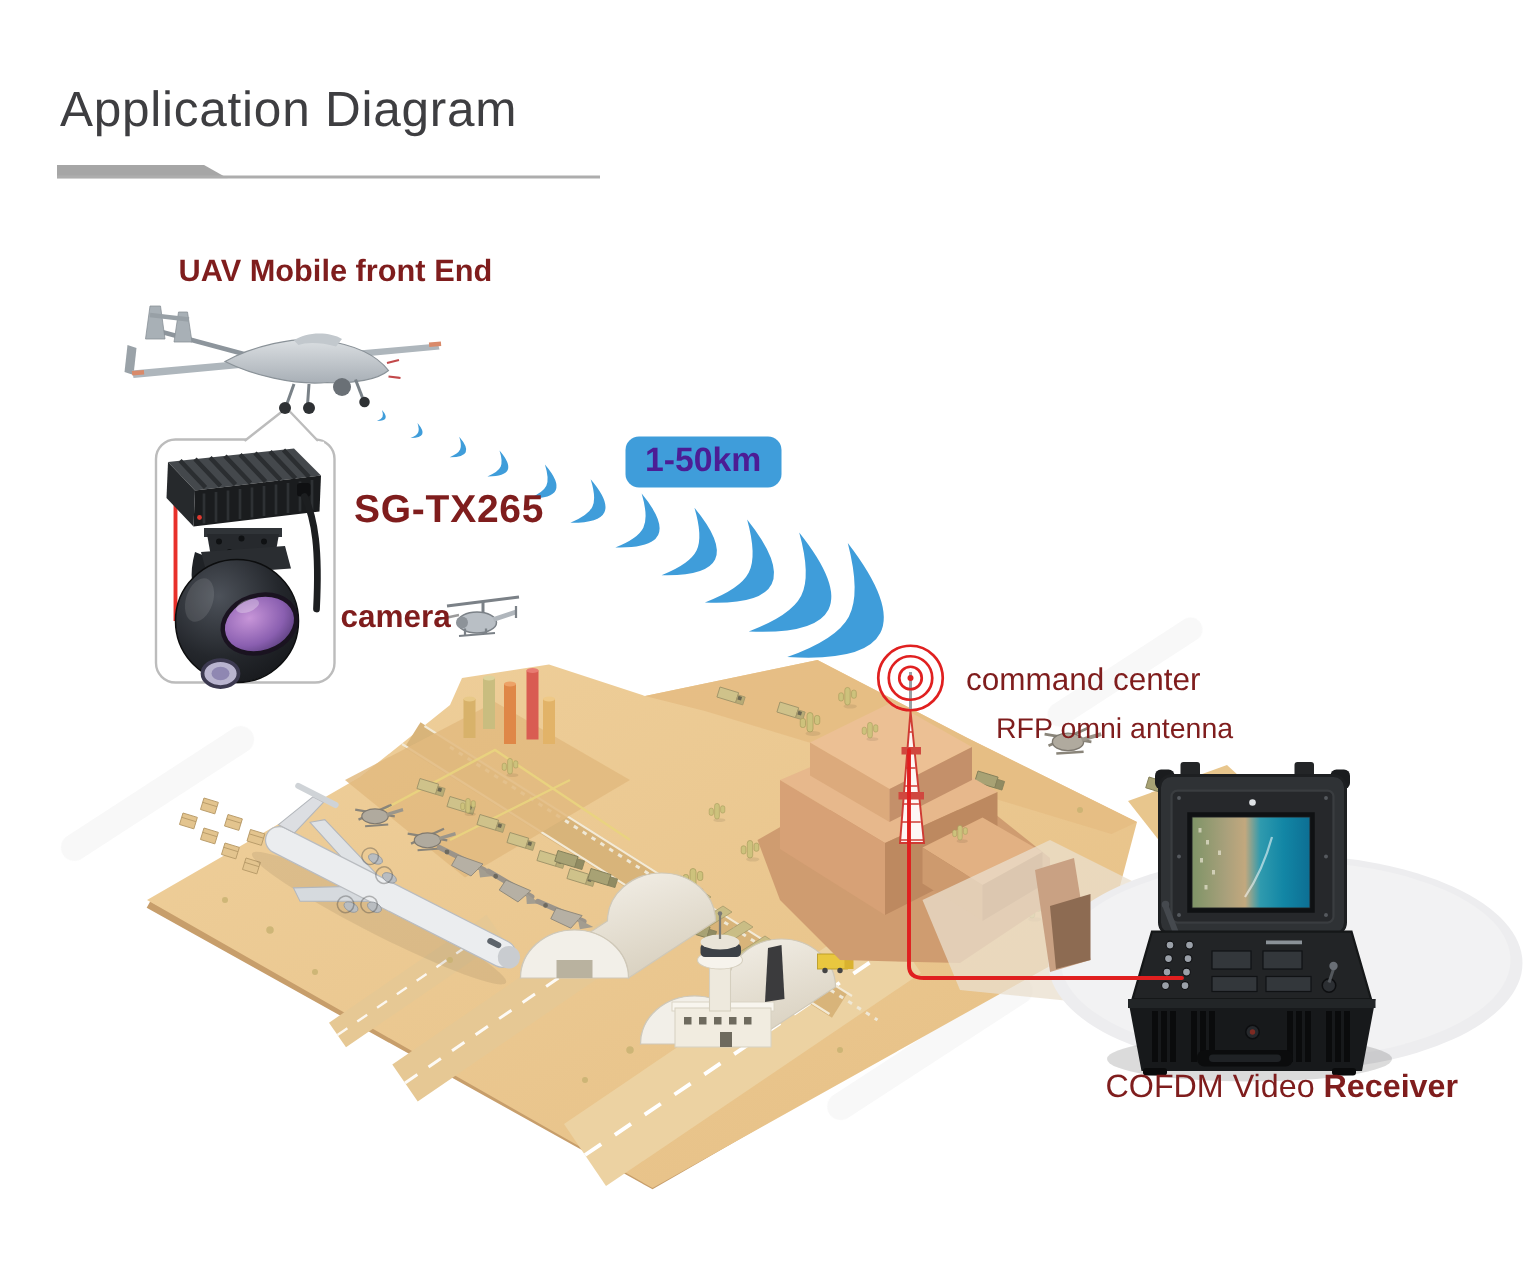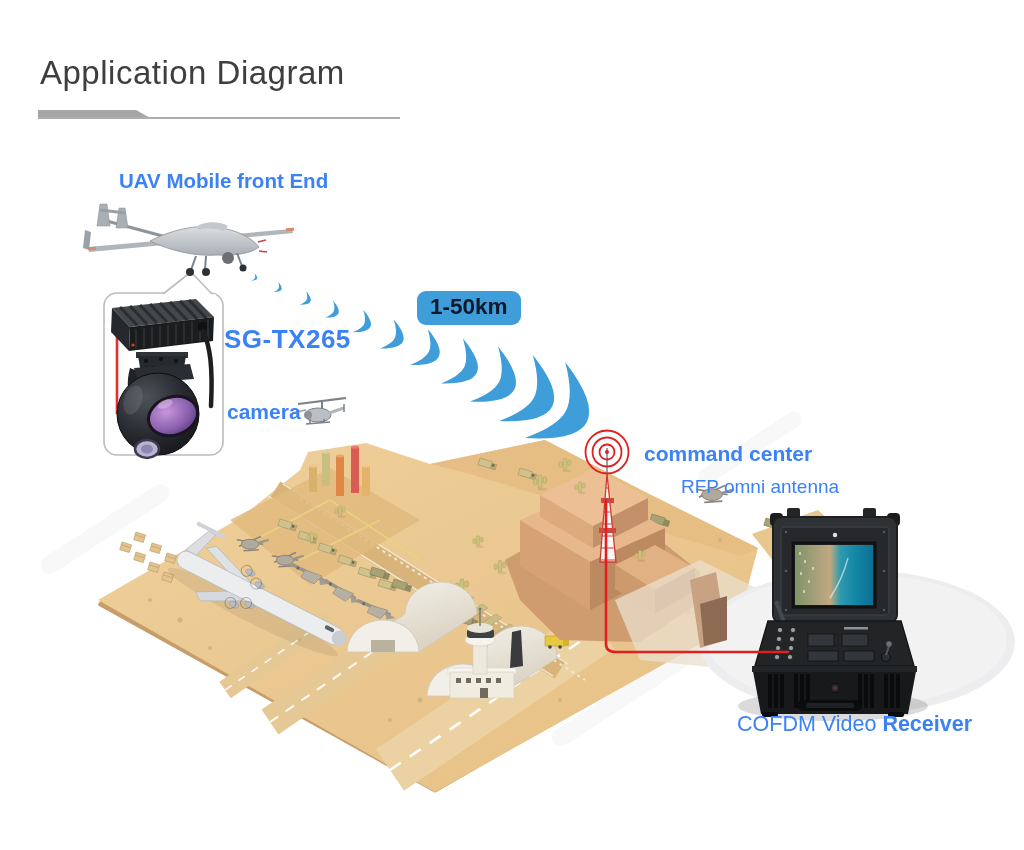--- a/index.html
+++ b/index.html
@@ -1,29 +1,29 @@
 <!DOCTYPE html>
 <html><head>
 <meta charset="utf-8">
 <style>
   html,body{margin:0;padding:0;background:#ffffff;}
   .page{position:relative;width:1024px;height:850px;background:#fff;overflow:hidden;
         font-family:"Liberation Sans",sans-serif;}
-  .lbl{position:absolute;color:#3b82f6;white-space:nowrap;}
+  .lbl{position:absolute;color:#7f1d1d;white-space:nowrap;}
   .title{left:40px;top:54px;font-size:33px;color:#3e3e41;font-weight:400;letter-spacing:.5px;}
   .rule-thick{position:absolute;left:38px;top:110px;width:114px;height:9px;background:#a6a6a6;
         clip-path:polygon(0 0,86% 0,100% 100%,0 100%);}
   .rule-thin{position:absolute;left:38px;top:116.5px;width:362px;height:2.5px;background:#adadad;}
   .uav-label{left:119px;top:169px;font-size:20.5px;font-weight:700;}
-  .sg-label{left:224px;top:324px;font-size:26px;font-weight:700;letter-spacing:.5px;}
+  .sg-label{left:236px;top:324px;font-size:26px;font-weight:700;letter-spacing:.5px;}
   .camera-label{left:227px;top:400px;font-size:21px;font-weight:700;}
-  .badge{position:absolute;left:417px;top:291px;background:#3f9dda;color:#0f172a;
+  .badge{position:absolute;left:417px;top:291px;background:#3f9dda;color:#4c1d95;
         font-size:22.5px;font-weight:600;padding:3px 13px 5px;border-radius:9px;}
-  .command-label{left:644px;top:442px;font-size:21px;font-weight:700;}
-  .rfp-label{left:681px;top:476px;font-size:19px;font-weight:400;}
+  .command-label{left:644px;top:442px;font-size:21px;font-weight:400;}
+  .rfp-label{left:664px;top:476px;font-size:19px;font-weight:400;}
   .receiver-label{left:737px;top:712px;font-size:21.5px;}
   .receiver-label .reg{font-weight:400;white-space:pre;}
   .receiver-label .bold{font-weight:700;}
   svg.scene{position:absolute;left:0;top:0;}
   .wm{opacity:.06;}
 </style>
 </head>
 <body>
 
 <div class="page">

